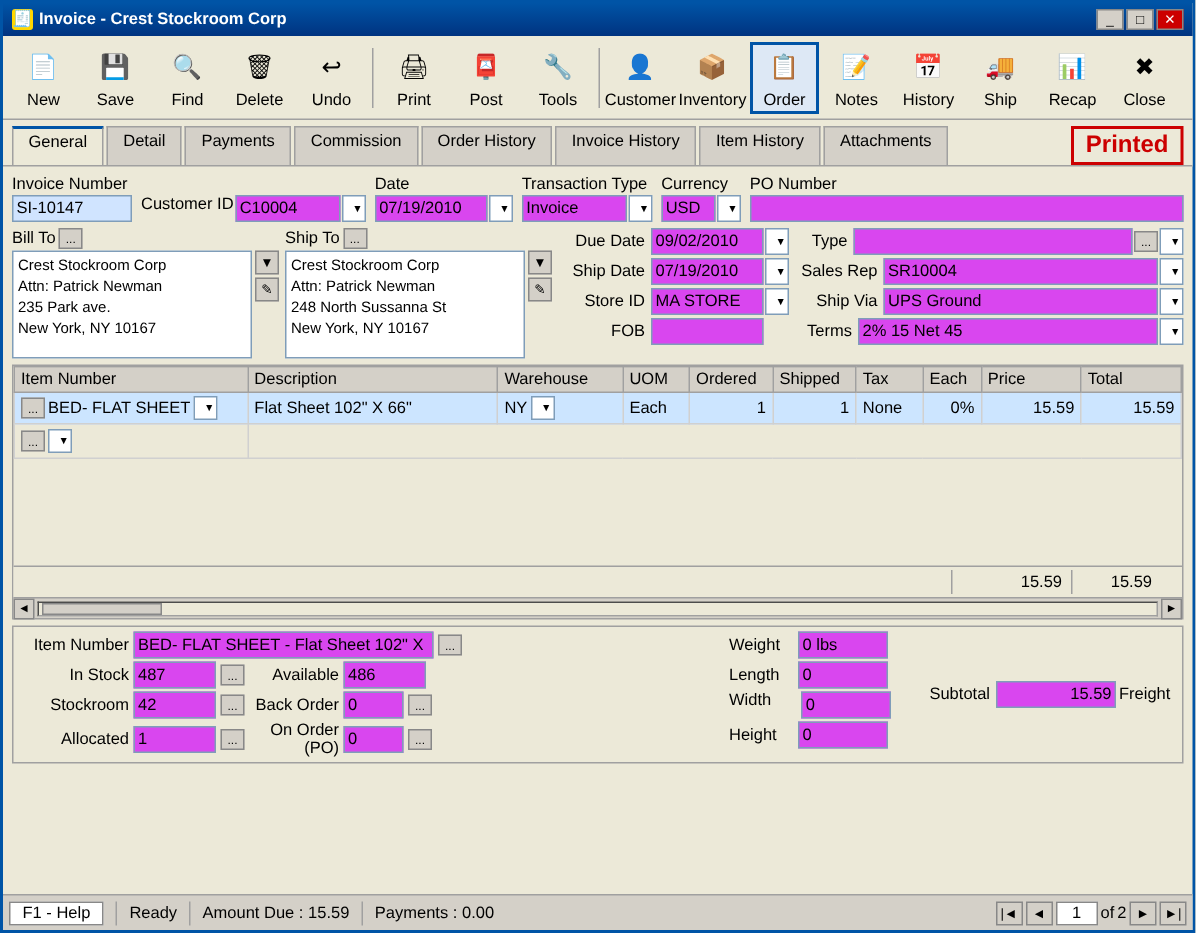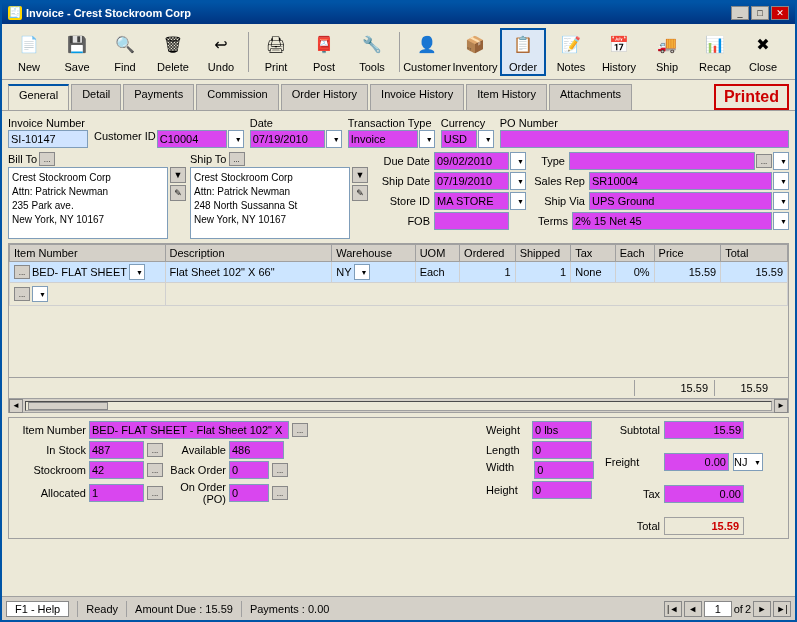--- a/index.html
+++ b/index.html
@@ -418,21 +418,21 @@
         <div style="display:flex; gap:20px;">
           <span style="width:42px; font-size:11px;">Width</span>
           <input type="text" class="form-input" style="width: 60px;" value="0">
         </div>
         <div style="display:flex; align-items:center; gap:4px;">
           <span style="width:42px; font-size:11px;">Height</span>
           <input type="text" class="form-input" style="width: 60px;" value="0">
         </div>
       </div>
 
-      <div style="display:flex; flex-direction:column; gap:14px; padding:3px 4px; width:185px;">
+      <div style="display:flex; flex-direction:row; gap:2px; padding:3px 4px; width:185px;">
         <div style="display:flex; align-items:center; gap:4px;">
           <span style="width:55px; text-align:right; font-size:11px;">Subtotal</span>
           <input type="text" class="form-input" style="width: 80px; text-align: right;" value="15.59" readonly="">
         </div>
         <div style="display:flex; align-items:center; gap:4px;">
           <span style="width:55px; text-align:left; font-size:11px;">Freight</span>
           <input type="text" class="form-input" style="width: 65px; text-align: right;" value="0.00">
           <div class="select-wrapper">
             <select class="form-select" style="width:30px;padding:0;"><option>NJ</option></select>
           </div>

